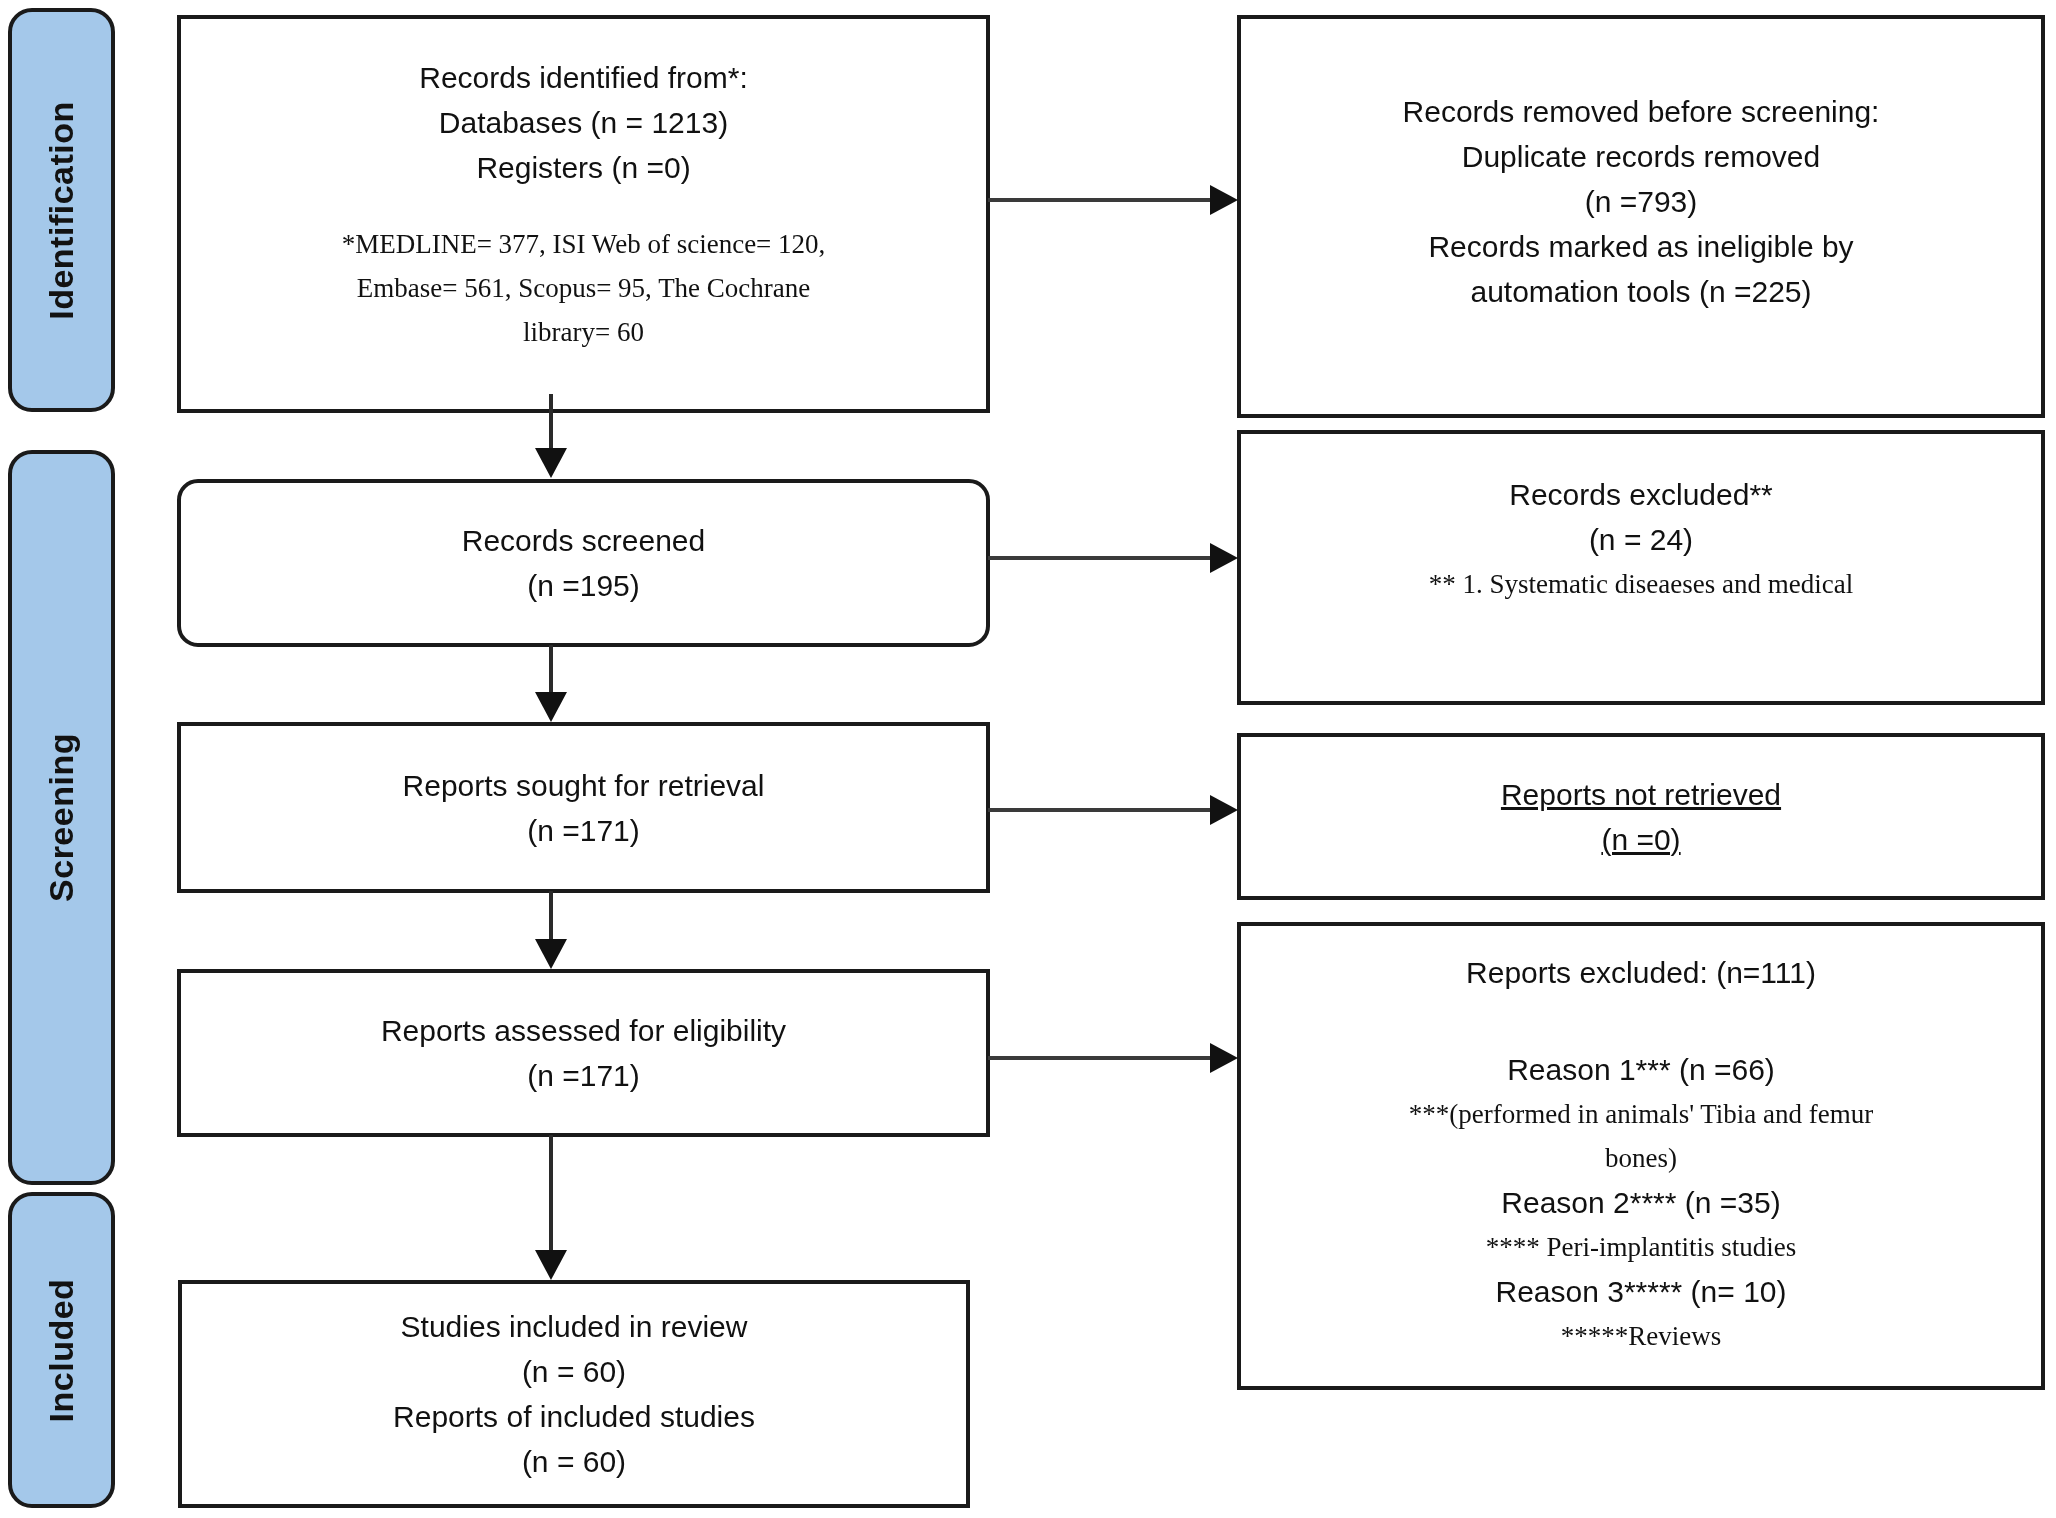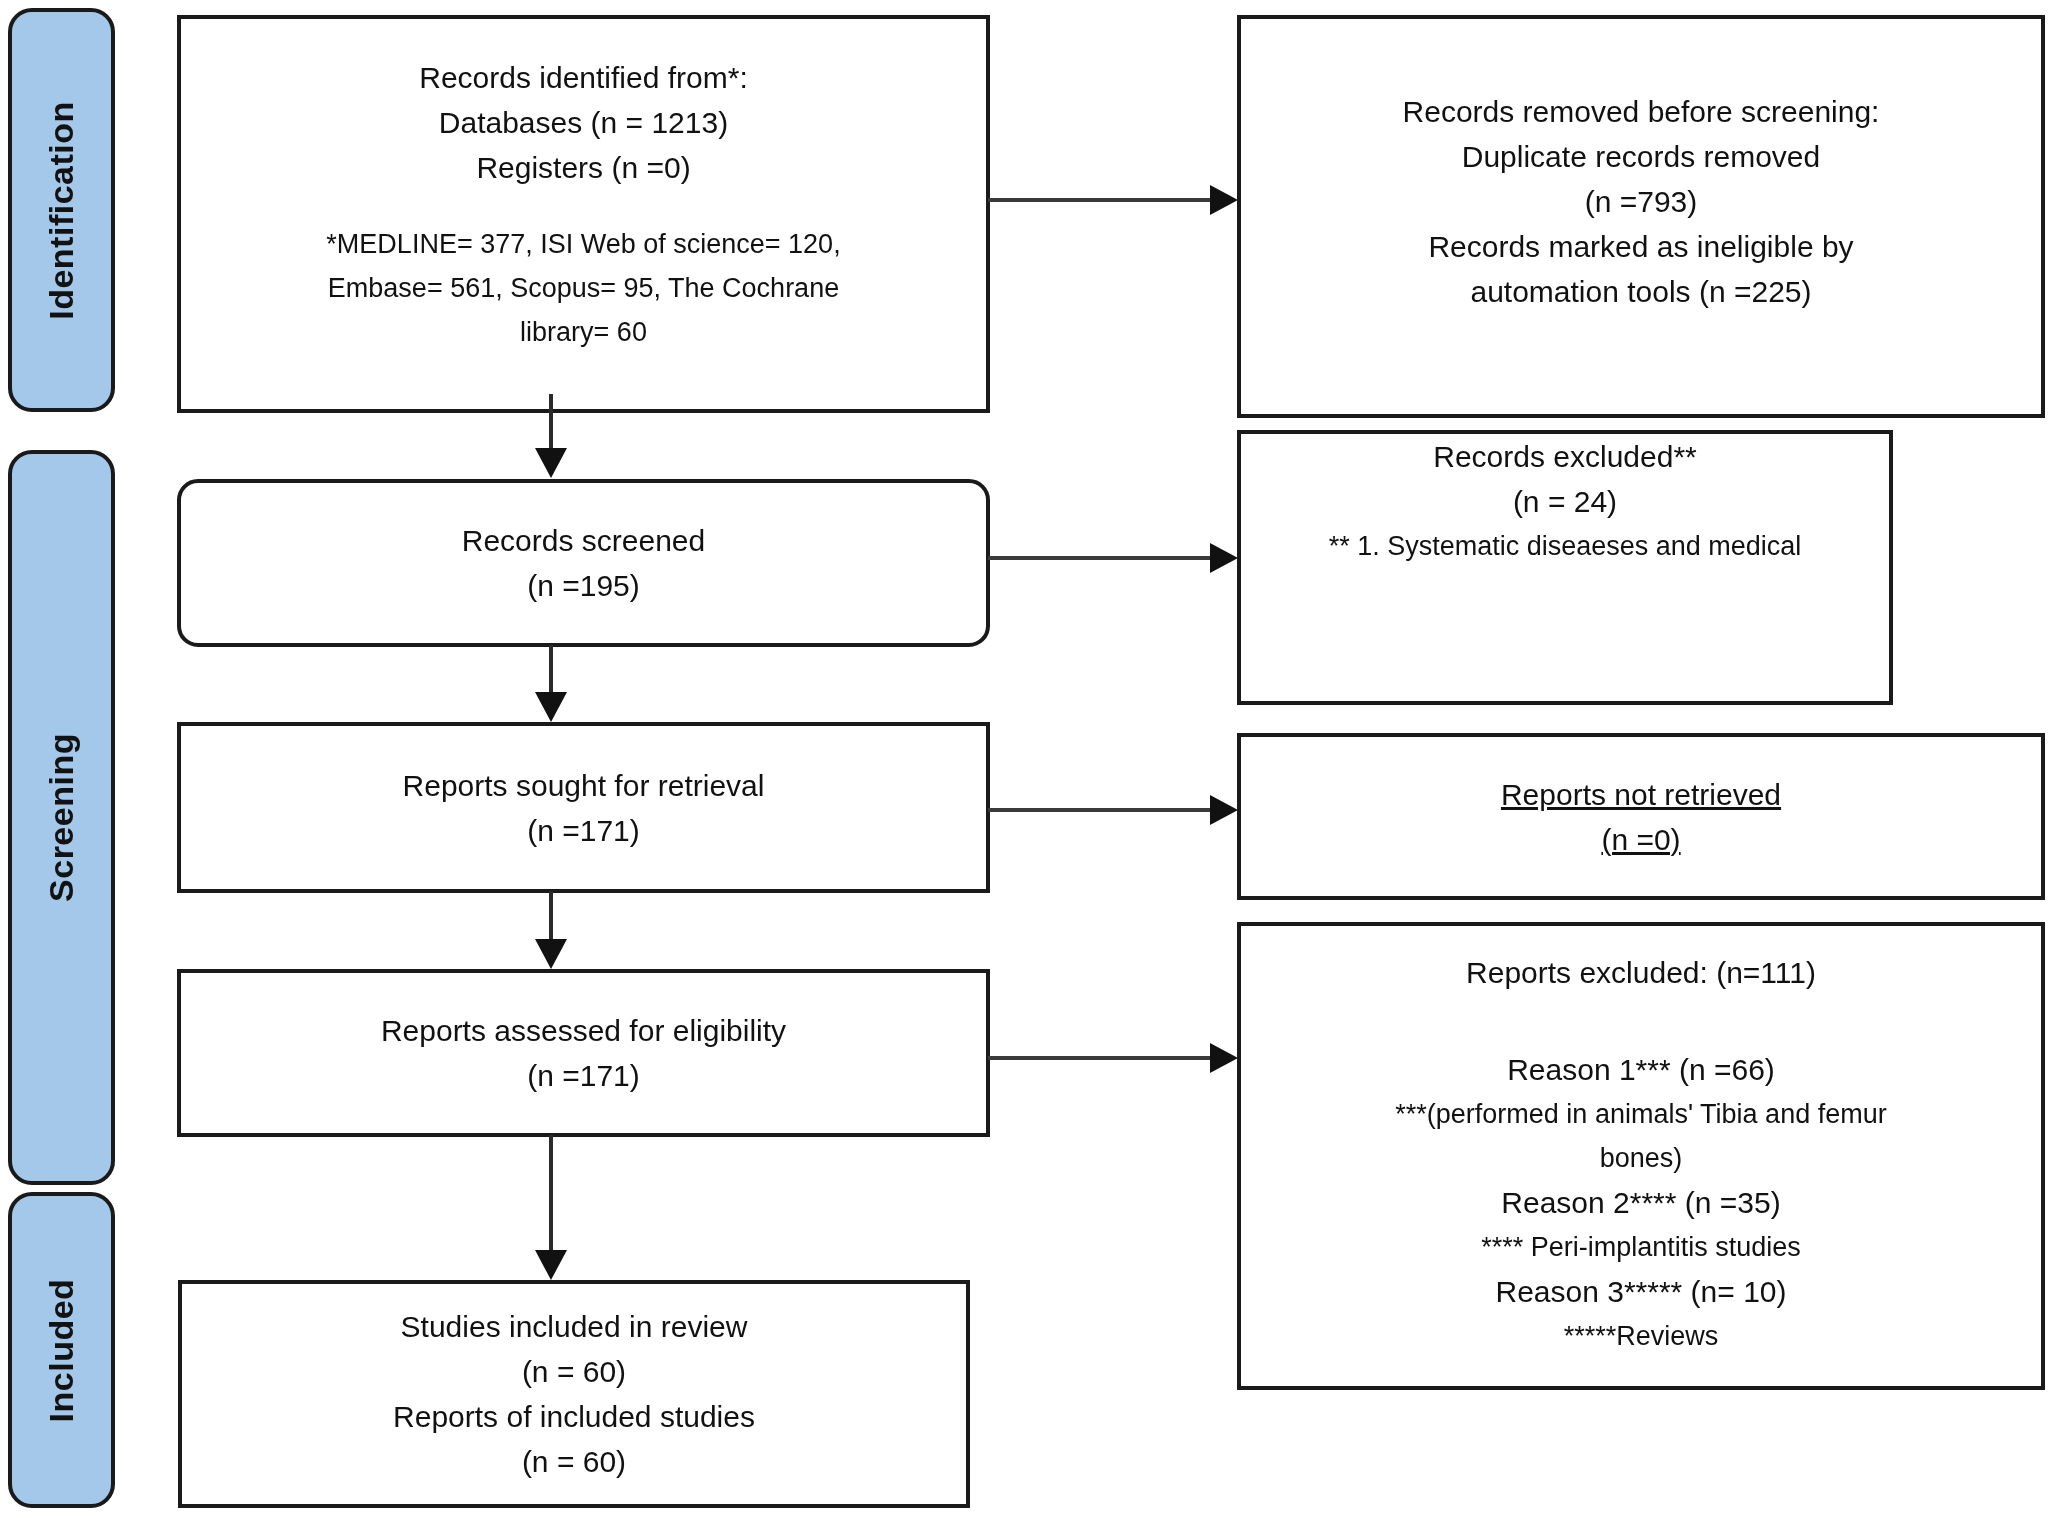--- a/index.html
+++ b/index.html
@@ -39,21 +39,21 @@
     background: #ffffff;
     border: 4px solid var(--line-color, #1a1a1a);
     box-sizing: border-box;
     display: flex;
     flex-direction: column;
     align-items: center;
     text-align: center;
   }
   .vcenter { justify-content: center; }
   .ln  { font-size: 30px; line-height: 45px; }
-  .sm  { font-size: 27px; line-height: 44px; }
+  .sm  { font-size: 27px; line-height: 44px; font-family: Liberation Serif, serif; }
   .gap32 { height: 32px; }
   .gap52 { height: 52px; }
   
   .shaft-h { position: absolute; height: 4px; background: #3a3a3a; }
   .shaft-v { position: absolute; width: 4px;  background: #2a2a2a; }
   .head-right {
     position: absolute; width: 0; height: 0;
     border-top: 15px solid transparent;
     border-bottom: 15px solid transparent;
     border-left: 28px solid #111;
@@ -115,21 +115,21 @@
   </div>
 
   <div class="box vcenter" style="left:1237px; top:15px; width:808px; height:403px; padding-bottom:30px;">
     <div class="ln">Records removed before screening:</div>
     <div class="ln">Duplicate records removed</div>
     <div class="ln">(n =793)</div>
     <div class="ln">Records marked as ineligible by</div>
     <div class="ln">automation tools (n =225)</div>
   </div>
 
-  <div class="box" style="left:1237px; top:430px; width:656px; height:275px; ">
+  <div class="box" style="left:1237px; top:430px; width:808px; height:275px; padding-top:38px;">
     <div class="ln">Records excluded**</div>
     <div class="ln">(n = 24)</div>
     <div class="sm">** 1. Systematic diseaeses and medical</div>
   </div>
 
   <div class="box vcenter" style="left:1237px; top:733px; width:808px; height:167px;text-decoration:underline;">
     <div class="ln">Reports not retrieved</div>
     <div class="ln">(n =0)</div>
   </div>
 

